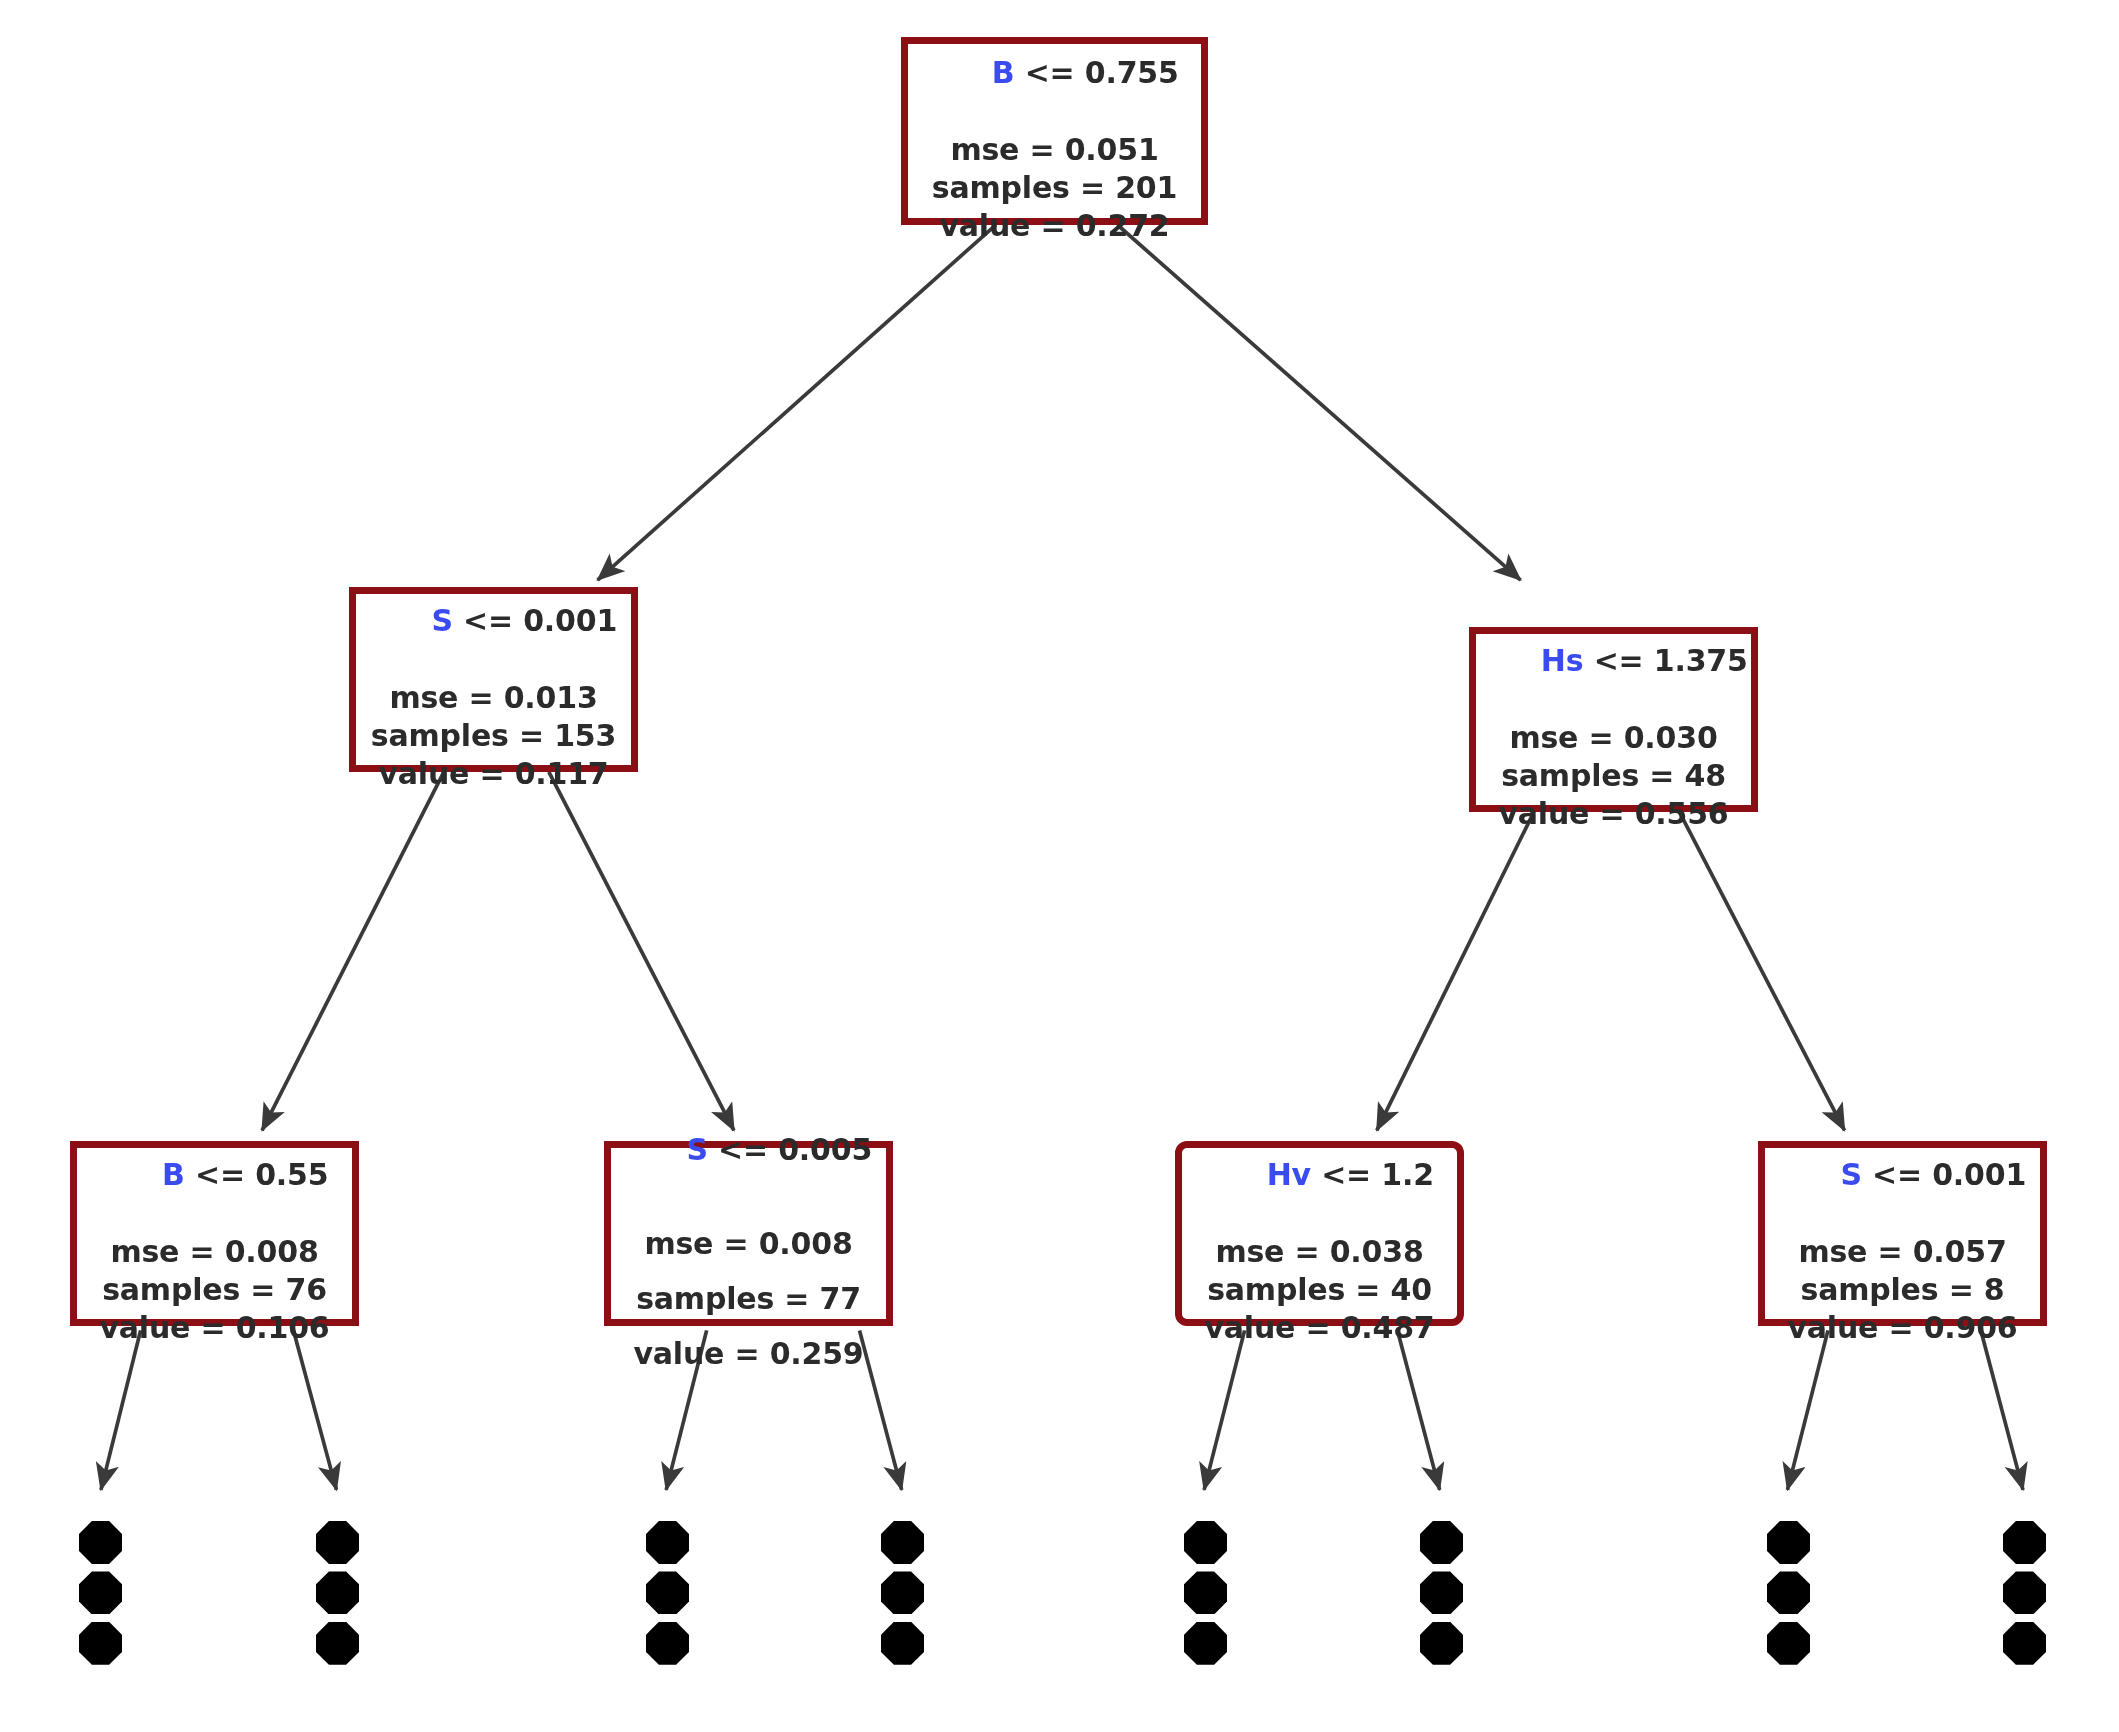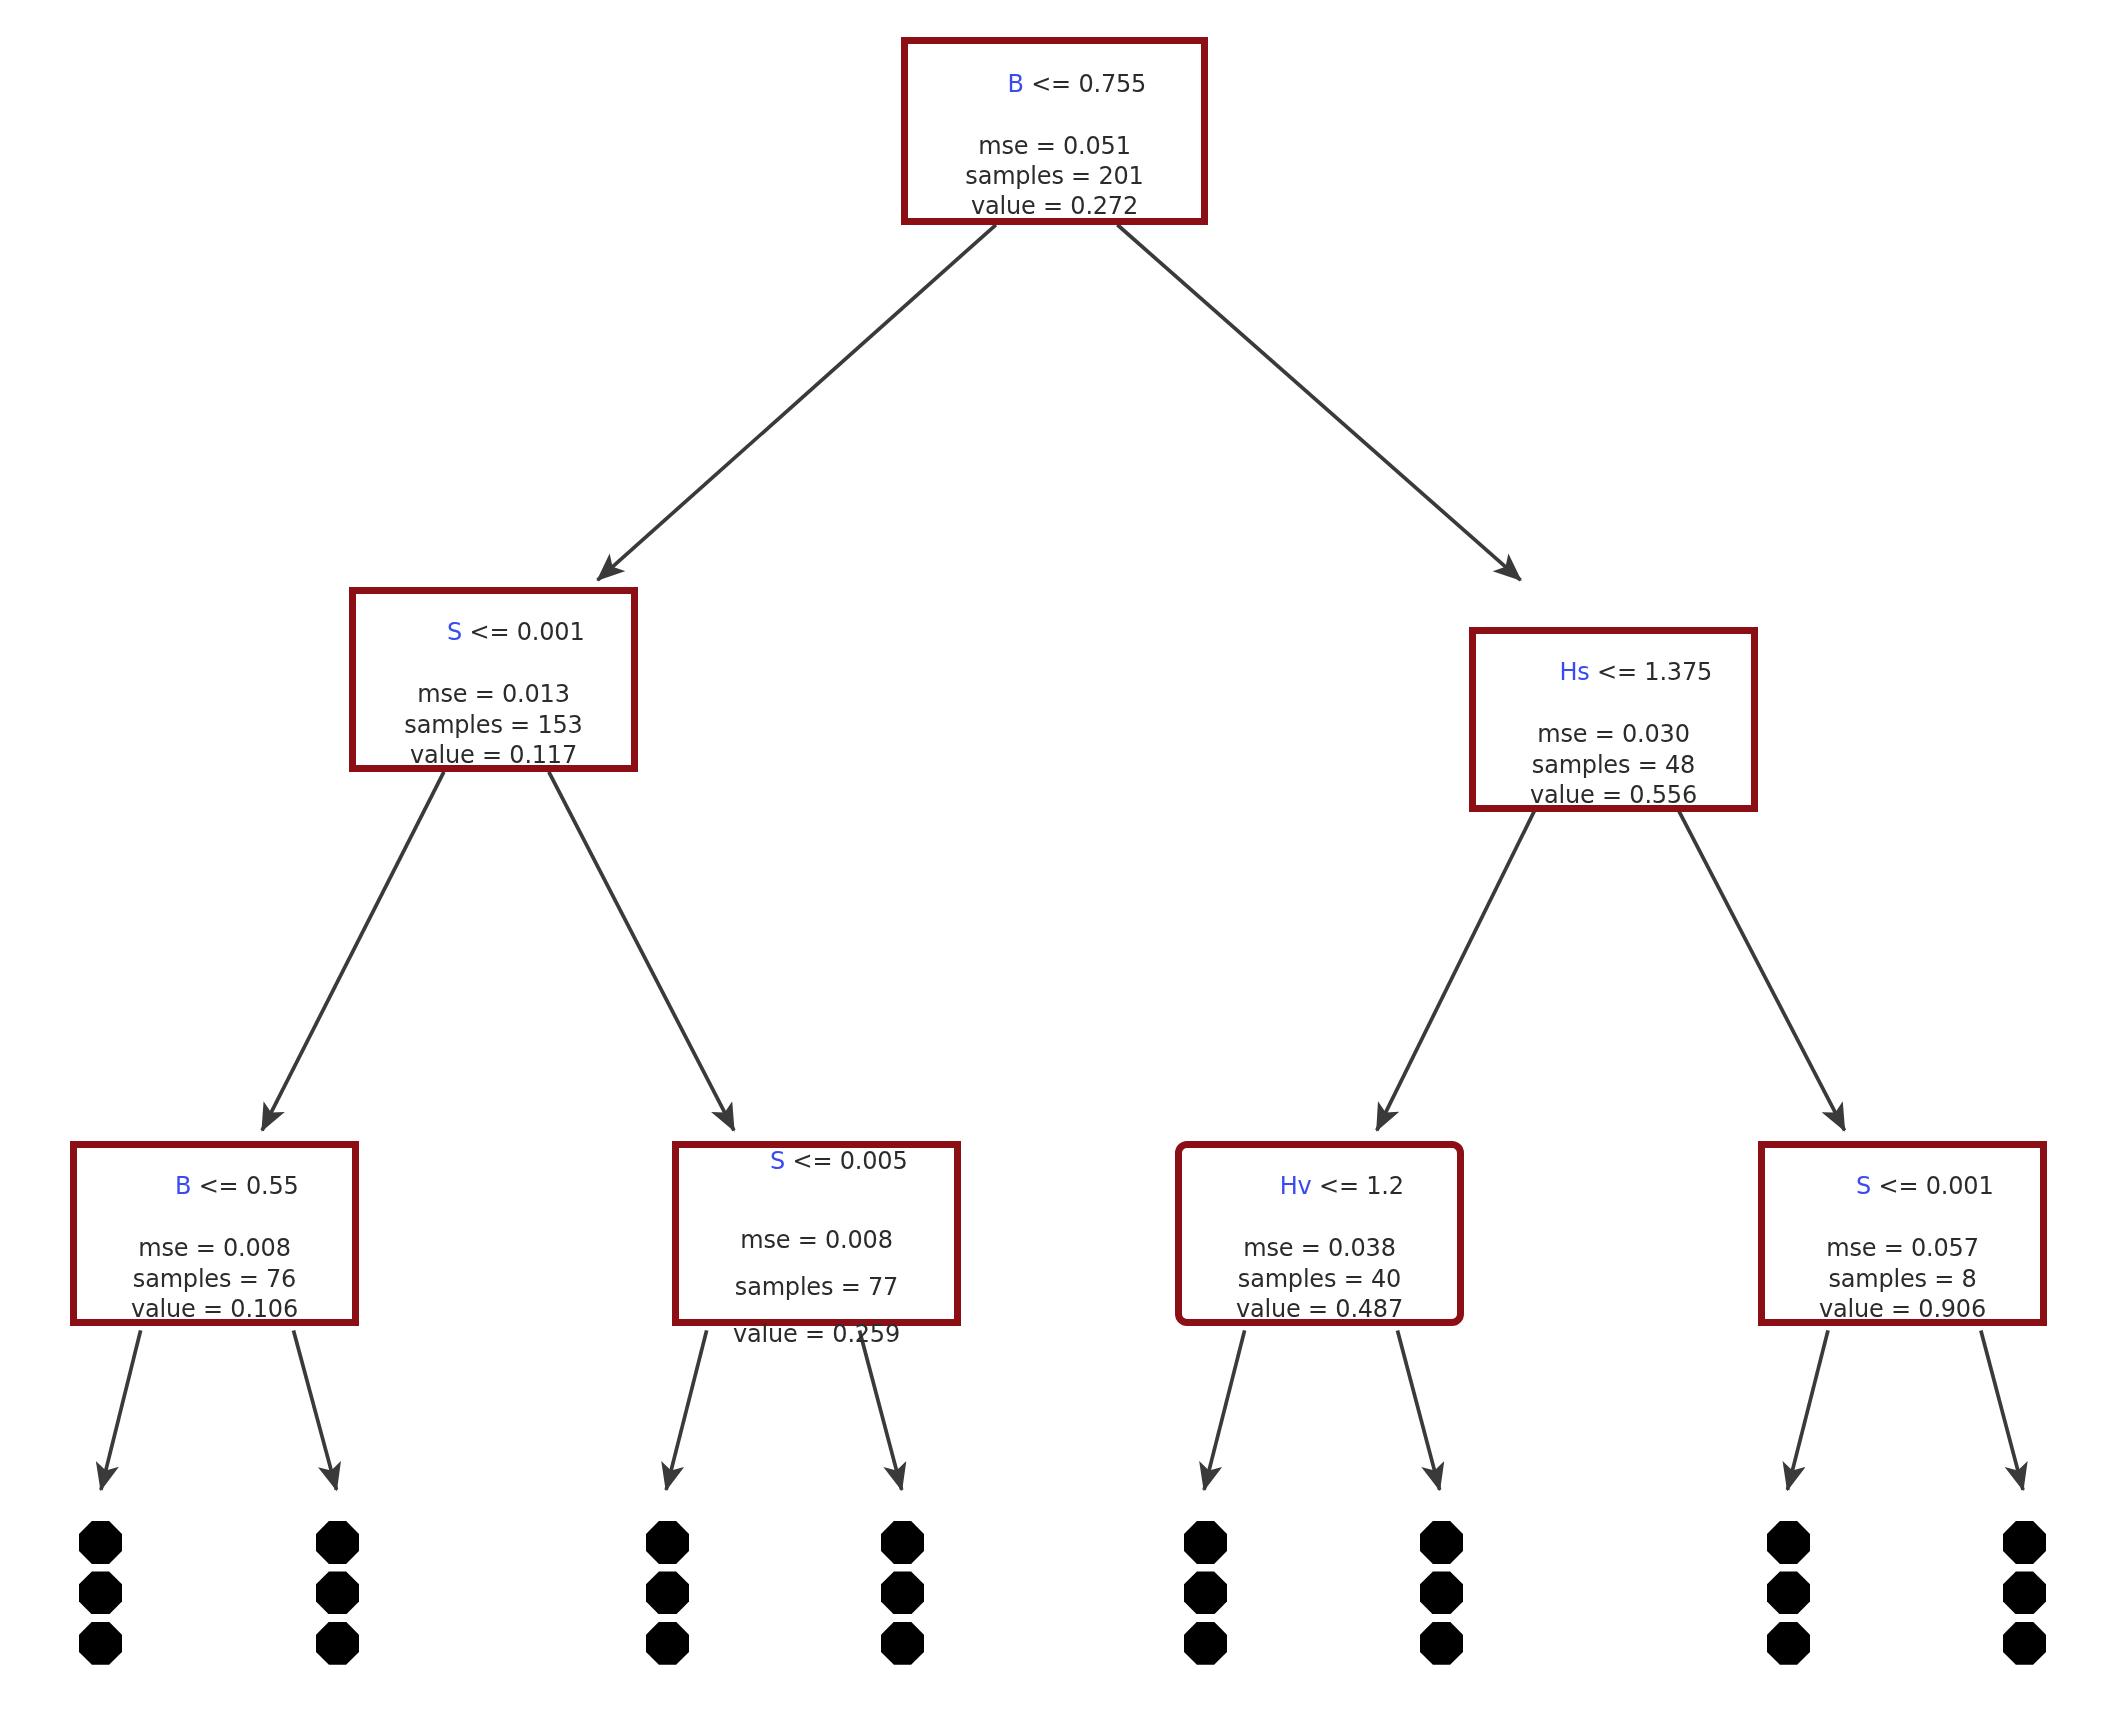--- a/index.html
+++ b/index.html
@@ -29,24 +29,25 @@
     background: #ffffff;
     border: 7.4px solid #8b0f14;
     display: flex;
     flex-direction: column;
     align-items: center;
     justify-content: center;
     padding: 3.3px 8.3px 5px 8.3px;
   }
   .node-line {
     white-space: pre;
-    font-size: 24px;
+    font-size: 30px;
     line-height: 1.27;
     color: #2b2b2b;
     letter-spacing: -0.2px;
+    font-weight: bold;
   }
   .node-line.cond {
     margin-bottom: 0.8px;
   }
   .feat {
     color: #3a4bf0;
   }
   .leafdots {
     position: absolute;
     display: flex;
@@ -123,21 +124,21 @@
 
   <div class="node" style="left:70px; top:1141px; width:289px; height:185px;">
     <div class="node-line cond">
       <span class="feat">B</span><span>&nbsp;&lt;= </span><span>0.55</span>
     </div>
     <div class="node-line">mse = 0.008</div>
     <div class="node-line">samples = 76</div>
     <div class="node-line">value = 0.106</div>
   </div>
 
-  <div class="node" style="left:672px; top:1141px; width:289px; height:185px;gap:17px;">
+  <div class="node" style="left:604px; top:1141px; width:289px; height:185px;gap:17px;">
     <div class="node-line cond">
       <span class="feat">S</span><span>&nbsp;&lt;= </span><span>0.005</span>
     </div>
     <div class="node-line">mse = 0.008</div>
     <div class="node-line">samples = 77</div>
     <div class="node-line">value = 0.259</div>
   </div>
 
   <div class="node" style="left:1175px; top:1141px; width:289px; height:185px;border-radius:12px;">
     <div class="node-line cond">

